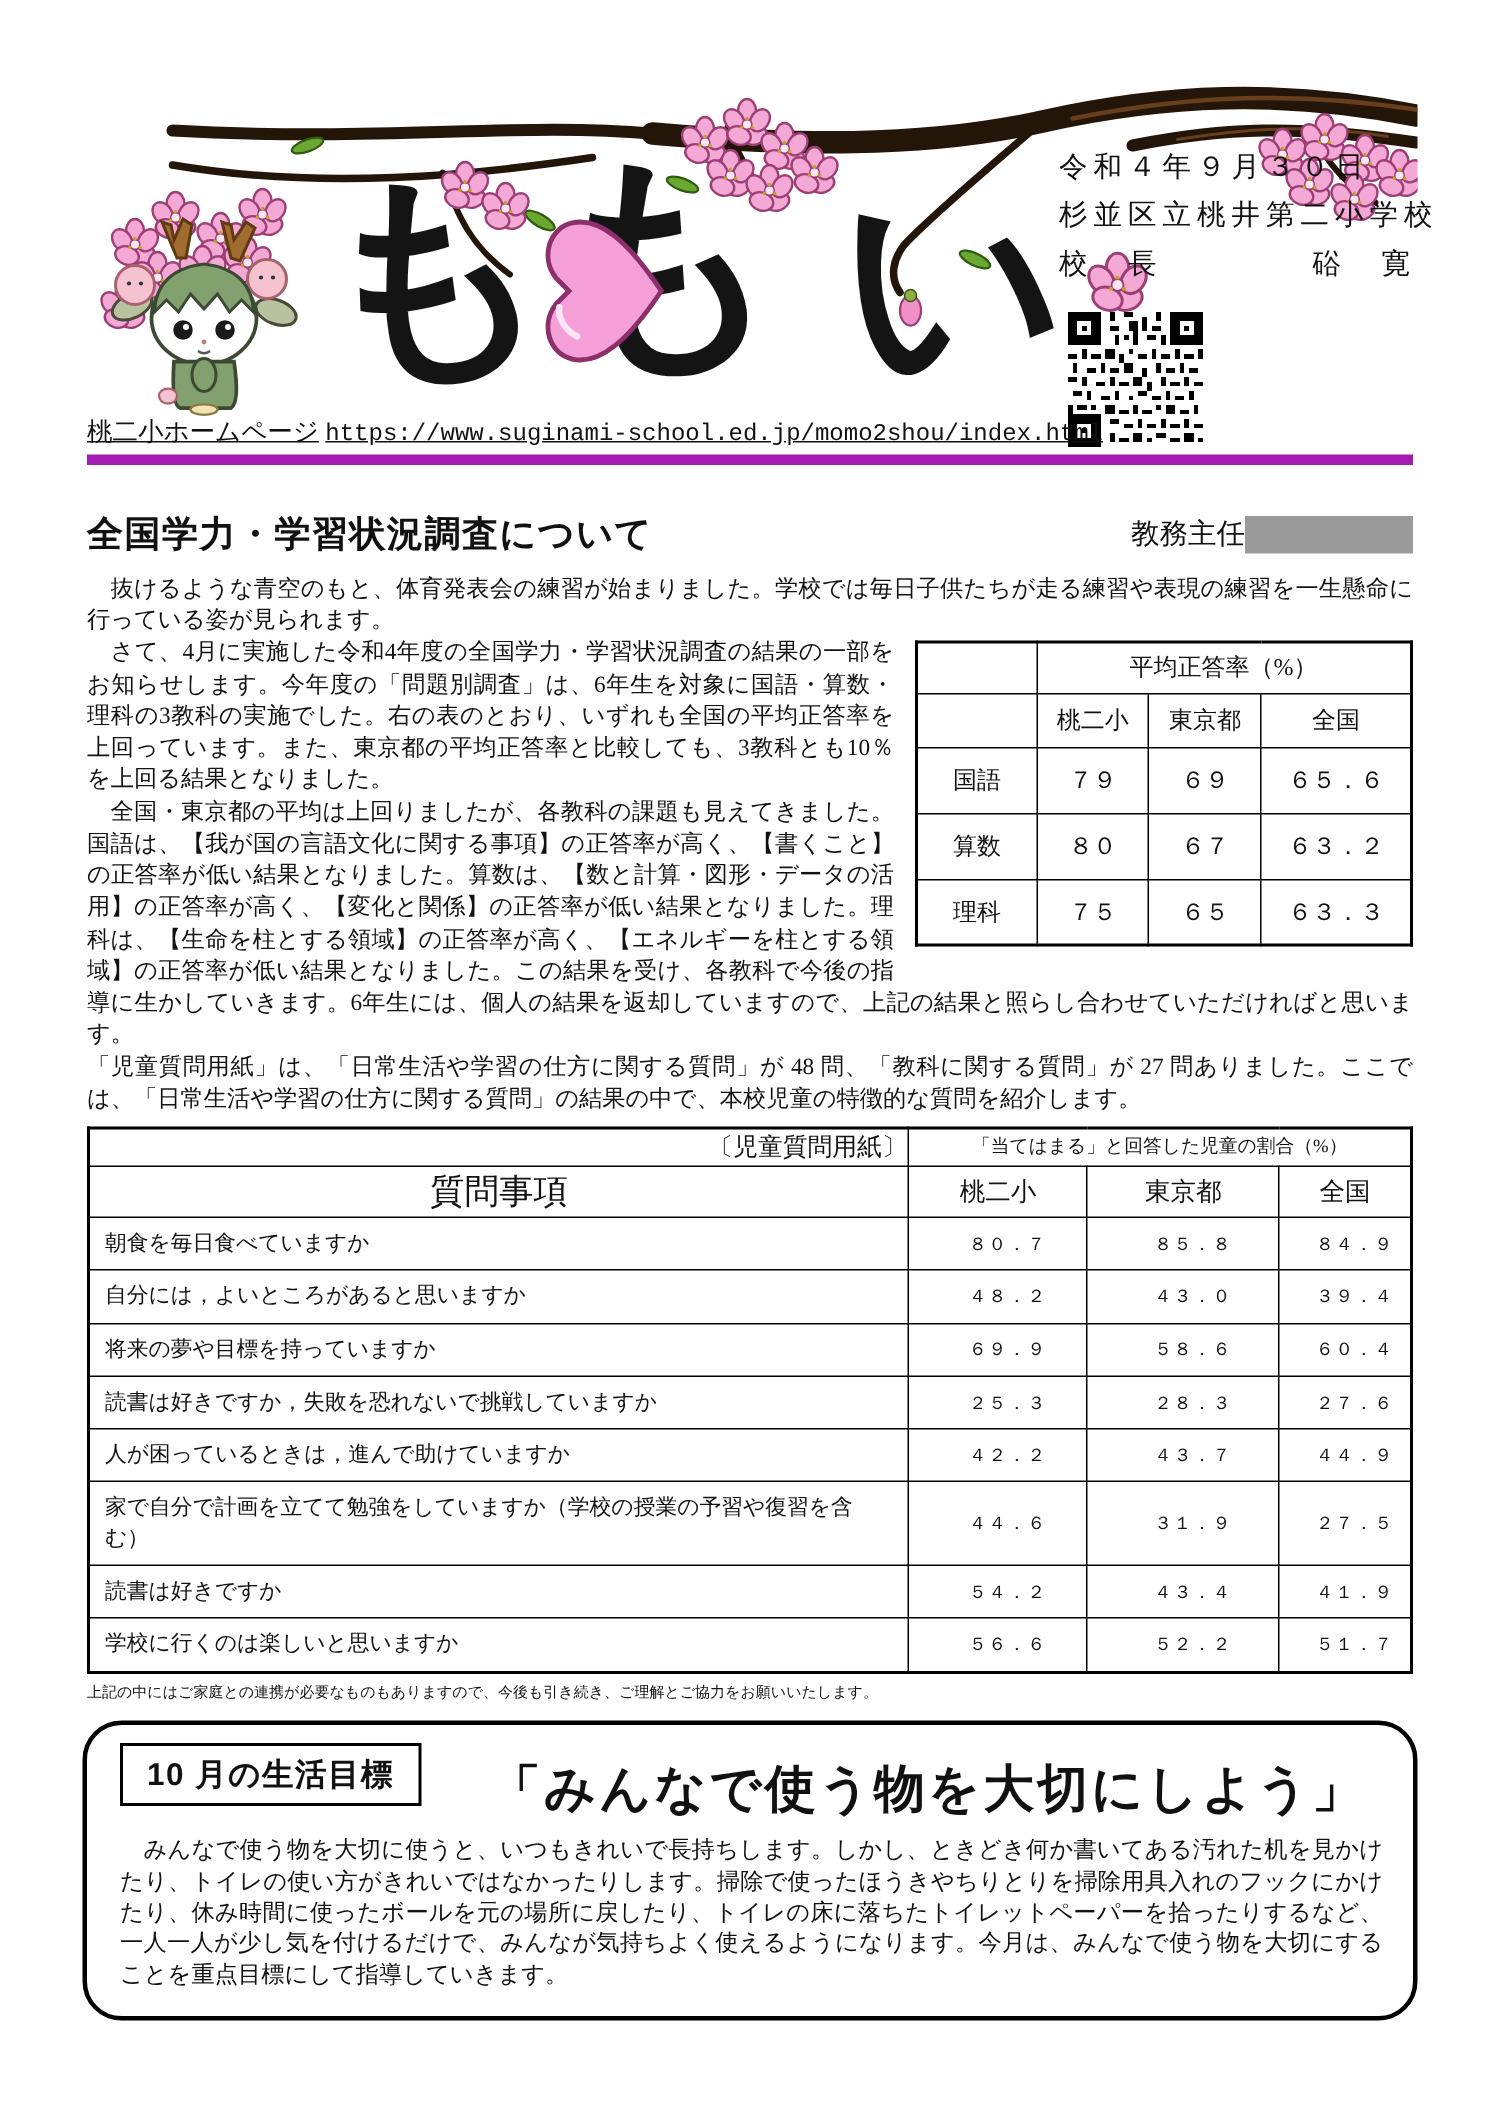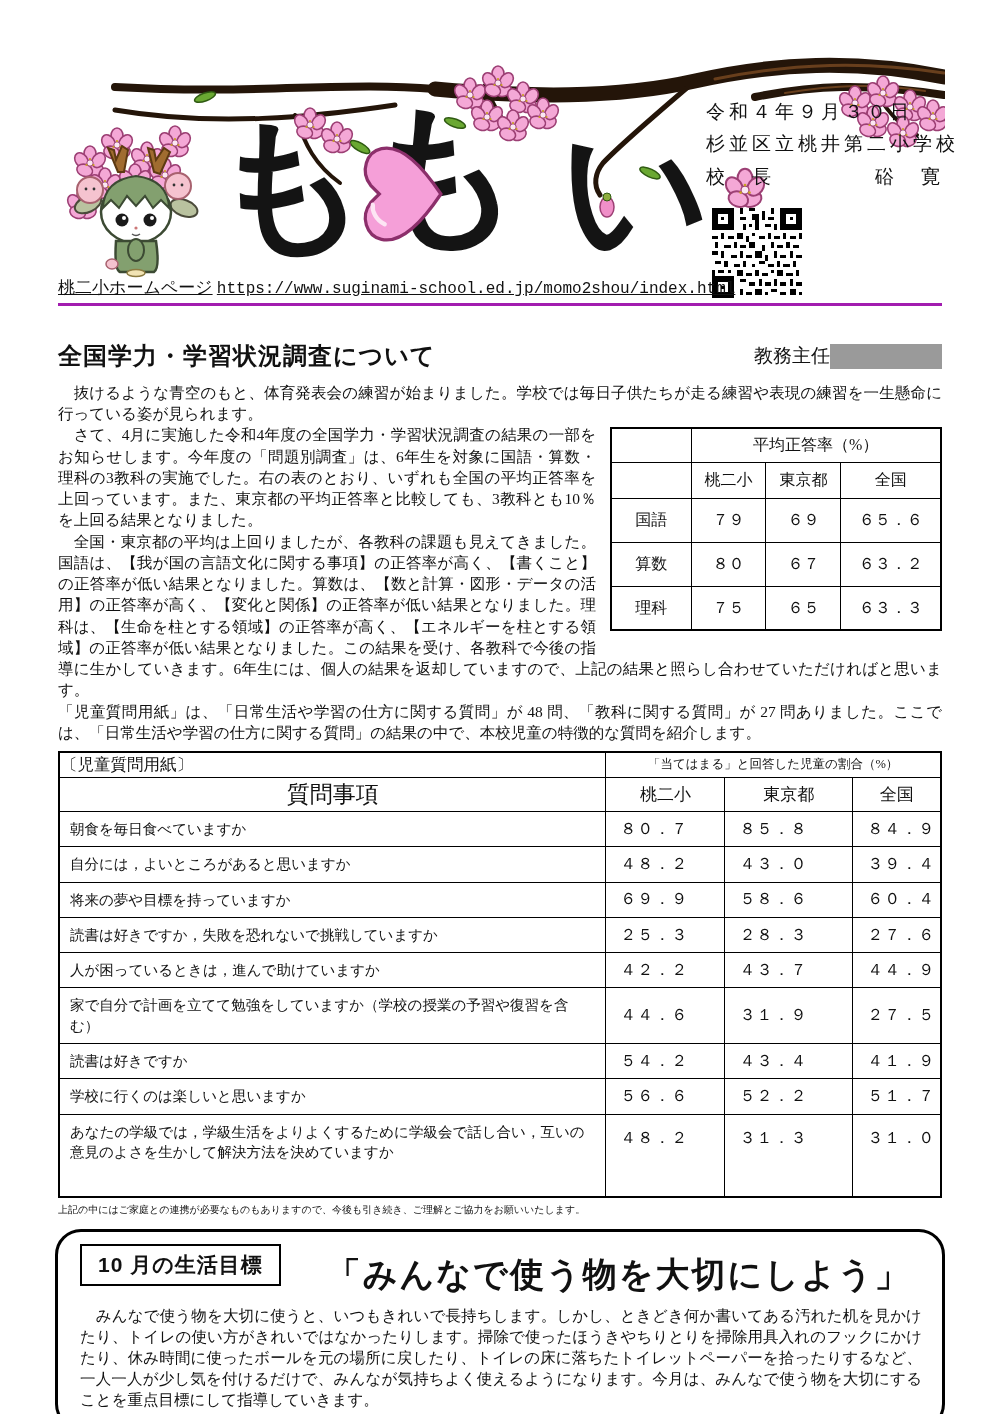--- a/index.html
+++ b/index.html
@@ -19,21 +19,21 @@
             font-family:"Liberation Serif","DejaVu Serif",serif; }
   .callig.c1 { left:212px; top:108px; font-size:150px; transform:rotate(-8deg); }
   .callig.c2 { left:362px; top:96px;  font-size:156px; transform:rotate(-4deg); }
   .callig.c3 { left:560px; top:118px; font-size:148px; transform:rotate(2deg); }
   .heart-petal { position:absolute; left:348px; top:150px; width:108px; height:88px;
                  transform:rotate(-90deg); z-index:5; }
   .mast-right { position:absolute; left:706px; top:96px; width:260px;
                 font-size:19px; line-height:1.7; letter-spacing:4px; }
   .principal-row { display:flex; justify-content:space-between; width:238px; }
   .qr { position:absolute; left:712px; top:208px; width:90px; height:90px; }
-  .homepage-line { margin:0 58px; padding-bottom:4px; border-bottom:3px solid #a21caf;
+  .homepage-line { margin:0 58px; padding-bottom:4px; border-bottom:7px solid #a21caf;
                    font-size:17px; position:absolute; left:0; right:0; top:276px; width:884px; }
   .homepage-line .u { text-decoration:underline; }
   .homepage-line .url { font-family:"Liberation Mono","DejaVu Sans Mono",monospace; font-size:16px; }
 
   
   .article { margin:0 58px; }
   .title-row { display:flex; justify-content:space-between; align-items:center; margin-top:40px; }
   .article-title { font-size:24px; font-weight:600; letter-spacing:1px; margin:0; }
   .byline { display:flex; align-items:center; font-size:19px; }
   .redact-box { width:112px; height:25px; background:#9a9a9a; }
@@ -48,26 +48,26 @@
   .score-table .gh  { height:34px; }
   .score-table .ch  { height:36px; }
   .score-table .dr td { height:44px; }
   .score-table .subj { width:80px; }
 
   
   .survey-table { width:100%; border-collapse:collapse; border:2px solid #000; margin-top:8px; }
   .survey-table th, .survey-table td { border:1px solid #000; font-weight:normal; vertical-align:middle; }
   .survey-table col.qcol { width:62%; }
   .survey-table col.c1 { width:13.5%; } .survey-table col.c2 { width:14.5%; } .survey-table col.c3 { width:10%; }
-  .survey-table .cap { text-align:left; font-size:16.5px; height:24px; }
+  .survey-table .cap { text-align:right; font-size:16.5px; height:24px; }
   .survey-table .grp { text-align:center; font-size:12.5px; height:24px; }
   .survey-table .qh  { text-align:center; font-size:23px; height:34px; }
   .survey-table .colh{ text-align:center; font-size:17px; }
   .survey-table td.q { font-size:14.5px; padding:7px 8px 7px 10px; line-height:1.4; }
-  .survey-table td.v { font-size:16px; padding-left:14px; letter-spacing:1px; }
+  .survey-table td.v { font-size:12px; padding-left:14px; letter-spacing:1px;text-align:center; }
   .survey-table tr.tall td { padding-bottom:34px; }
   .closing { margin:5px 58px 0; font-size:10px; }
 
   
   .goal-box { margin:12px 55px 0; border:3px solid #000; border-radius:26px;
               padding:12px 20px 16px 22px; }
   .goal-head { display:flex; align-items:flex-start; gap:46px; }
   .goal-label { border:2px solid #000; padding:5px 16px; font-weight:bold; font-size:21px;
                 letter-spacing:1px; white-space:nowrap; }
   .goal-title { font-weight:bold; font-size:34px; letter-spacing:2px; margin-top:8px; }
@@ -345,26 +345,20 @@
       <td class="v">５４．２</td>
       <td class="v">４３．４</td>
       <td class="v">４１．９</td>
     </tr>
     <tr>
       <td class="q">学校に行くのは楽しいと思いますか</td>
       <td class="v">５６．６</td>
       <td class="v">５２．２</td>
       <td class="v">５１．７</td>
     </tr>
-    <tr class="tall">
-      <td class="q">あなたの学級では，学級生活をよりよくするために学級会で話し合い，互いの意見のよさを生かして解決方法を決めていますか</td>
-      <td class="v">４８．２</td>
-      <td class="v">３１．３</td>
-      <td class="v">３１．０</td>
-    </tr>
   </tbody>
     </table>
 </div>
 
 <p class="closing">上記の中にはご家庭との連携が必要なものもありますので、今後も引き続き、ご理解とご協力をお願いいたします。</p>
 
 <div class="goal-box">
   <div class="goal-head">
     <div class="goal-label sans">10 月の生活目標</div>
     <div class="goal-title sans">「みんなで使う物を大切にしよう」</div>

